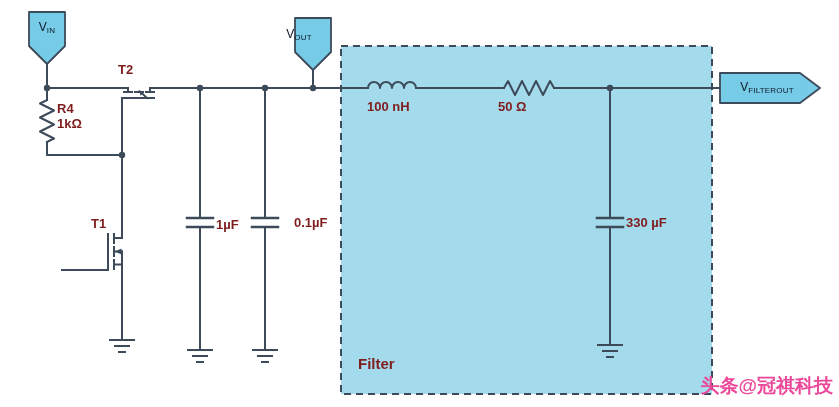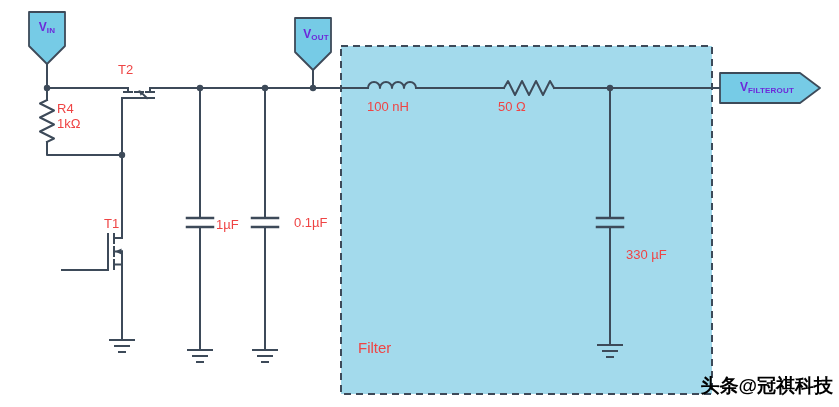--- a/index.html
+++ b/index.html
@@ -7,41 +7,41 @@
     position: relative;
     width: 839px;
     height: 407px;
     background: #ffffff;
     overflow: hidden;
     font-family: "Liberation Sans", sans-serif;
   }
   .canvas svg { position: absolute; left: 0; top: 0; }
   .lbl {
     position: absolute;
-    color: #ef4444;
-    font-weight: normal;
+    color: #7f1d1d;
+    font-weight: bold;
     font-size: 13px;
     white-space: nowrap;
     line-height: 15px;
   }
   .flag-text {
     position: absolute;
-    color: #6d28d9;
-    font-weight: bold;
+    color: #0f172a;
+    font-weight: normal;
     font-size: 12px;
     text-align: center;
     white-space: nowrap;
   }
   .flag-text sub { font-size: 8px; vertical-align: -2px; letter-spacing: 0.2px; }
   .filter-title { font-size: 15px; }
   .watermark {
     position: absolute;
     right: 6px;
     top: 373px;
-    color: #000000;
+    color: #ec4899;
     font-weight: bold;
     font-size: 19px;
     white-space: nowrap;
   }
 </style>
 </head>
 <body>
 
 <div class="canvas">
 
@@ -149,36 +149,36 @@
       <circle cx="265" cy="88" r="3.2"></circle>
       <circle cx="313" cy="88" r="3.2"></circle>
       <circle cx="610" cy="88" r="3.2"></circle>
       <circle cx="122" cy="155" r="3.2"></circle>
     </g>
   </svg>
 
   <div class="flag-text" style="left:29px; top:20px; width:36px;">
     <span>V</span><sub>IN</sub>
   </div>
-  <div class="flag-text" style="left:295px; top:27px; width:42px;">
+  <div class="flag-text" style="left:278px; top:27px; width:42px;">
     <span>V</span><sub>OUT</sub>
   </div>
   <div class="flag-text" style="left:727px; top:80px; width:80px; text-align:center;">
     <span>V</span><sub>FILTEROUT</sub>
   </div>
 
   <div class="lbl" style="left:118px; top:62px;">T2</div>
   <div class="lbl" style="left:57px; top:101px;">
     <div>R4</div>
     <div>1kΩ</div>
   </div>
-  <div class="lbl" style="left:104px; top:216px;">T1</div>
+  <div class="lbl" style="left:91px; top:216px;">T1</div>
   <div class="lbl" style="left:216px; top:217px;">1µF</div>
   <div class="lbl" style="left:294px; top:215px;">0.1µF</div>
   <div class="lbl" style="left:367px; top:99px;">100 nH</div>
   <div class="lbl" style="left:498px; top:99px;">50 Ω</div>
-  <div class="lbl" style="left:626px; top:215px;margin-top:32px;">330 µF</div>
+  <div class="lbl" style="left:626px; top:215px;">330 µF</div>
 
-  <div class="lbl filter-title" style="left:358px; top:340px;text-align:right;">Filter</div>
+  <div class="lbl filter-title" style="left:358px; top:356px;text-align:right;">Filter</div>
 
   <div class="watermark">头条@冠祺科技</div>
 
 </div>
 
 </body></html>

